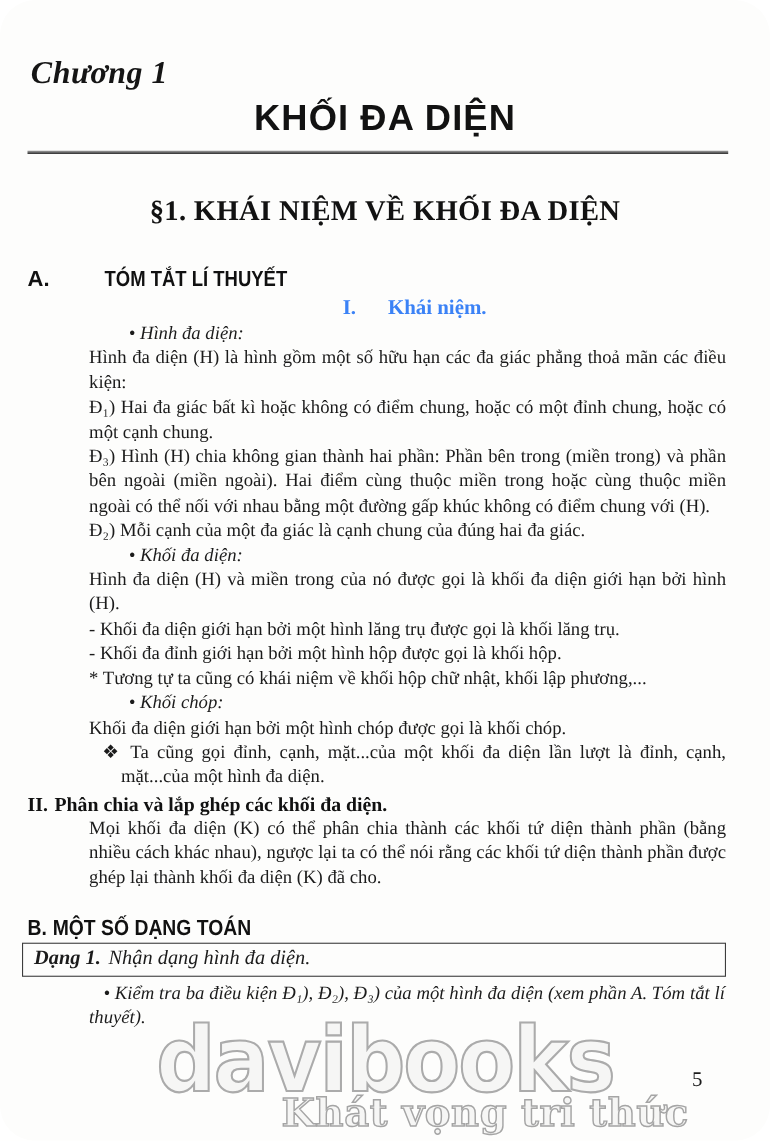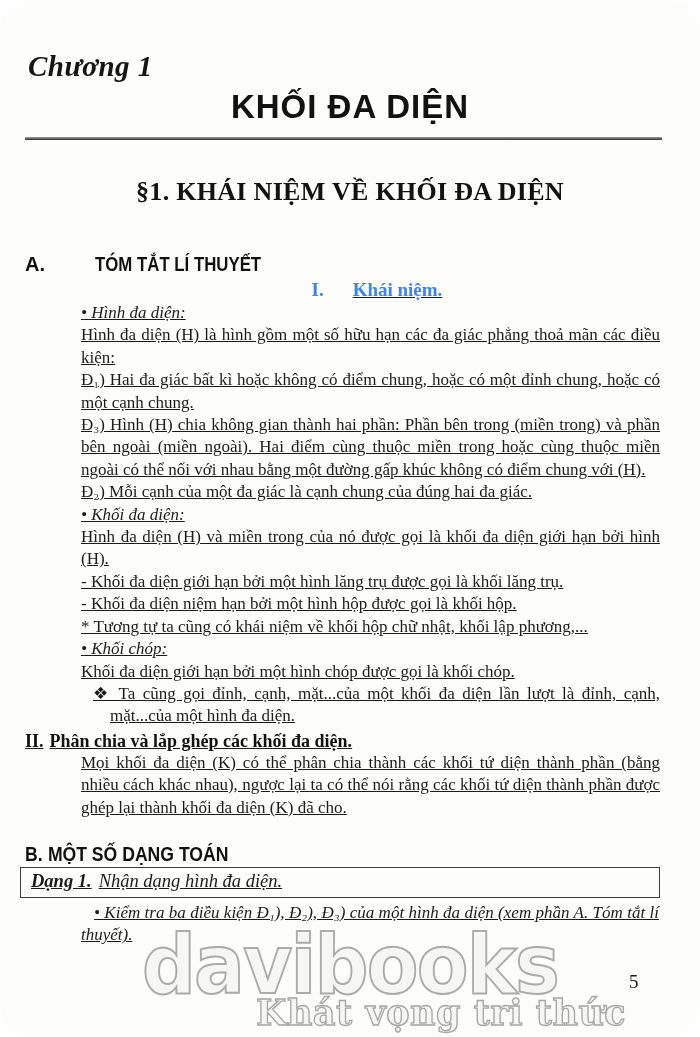--- a/index.html
+++ b/index.html
@@ -25,33 +25,33 @@
   .title-rule{
     position:absolute;top:137px;left:25px;width:637px;height:3px;
     background:linear-gradient(#a3a3a3,#2d2d2d);
   }
   .lesson-title{
     position:absolute;top:177px;left:0;width:100%;text-align:center;
     font-weight:700;font-size:26px;letter-spacing:.3px;color:#121212;
   }
 
   
-  .flow{position:absolute;top:250px;left:0;width:700px;text-decoration:underline;}
+  .flow{position:absolute;top:240px;left:0;width:700px;}
 
   .hrow-a{margin:3px 0 0 25px;font-family:"Liberation Sans","DejaVu Sans",sans-serif;
     font-weight:700;font-size:20px;line-height:23px;white-space:nowrap;color:#111;}
   .lbl-a{display:inline-block;width:70px;}
   .cond{display:inline-block;transform:scaleX(.84);transform-origin:0 60%;}
 
   .hrow-i{margin:2px 0 0 25px;font-weight:700;font-size:19px;line-height:23px;color:#3b82f6;text-align:center;}
   .lbl-i{display:inline-block;width:70px;}
 
   .tb{margin:1px 40px 0 81px;text-align:justify;font-size:17px;line-height:22.4px;}
   .tb p{margin:0;padding:0;}
-  .tb p.it{font-style:italic;}
+  .tb p.it{font-style:italic;margin-left:36px;}
   .tb p.note{padding-left:29px;text-indent:-17px;}
 
   .hrow-ii{margin:2px 40px 0 25px;font-weight:700;font-size:18px;line-height:22px;color:#111;}
   .lbl-ii{margin-right:6px;}
 
   .tb2{margin:0 40px 0 81px;text-align:justify;font-size:17px;line-height:22.4px;}
   .tb2 p{margin:0;}
 
   .hrow-b{margin:24px 0 0 25px;font-family:"Liberation Sans","DejaVu Sans",sans-serif;
     font-weight:700;font-size:20px;line-height:23px;white-space:nowrap;color:#111;}
@@ -110,21 +110,21 @@
 
     <div class="tb">
       <p class="it">• Hình đa diện:</p>
       <p>Hình đa diện (H) là hình gồm một số hữu hạn các đa giác phẳng thoả mãn các điều kiện:</p>
       <p>Đ₁) Hai đa giác bất kì hoặc không có điểm chung, hoặc có một đỉnh chung, hoặc có một cạnh chung.</p>
       <p>Đ₃) Hình (H) chia không gian thành hai phần: Phần bên trong (miền trong) và phần bên ngoài (miền ngoài). Hai điểm cùng thuộc miền trong hoặc cùng thuộc miền ngoài có thể nối với nhau bằng một đường gấp khúc không có điểm chung với (H).</p>
       <p>Đ₂) Mỗi cạnh của một đa giác là cạnh chung của đúng hai đa giác.</p>
       <p class="it">• Khối đa diện:</p>
       <p>Hình đa diện (H) và miền trong của nó được gọi là khối đa diện giới hạn bởi hình (H).</p>
       <p>- Khối đa diện giới hạn bởi một hình lăng trụ được gọi là khối lăng trụ.</p>
-      <p>- Khối đa diện niệm hạn bởi một hình hộp được gọi là khối hộp.</p>
+      <p>- Khối đa đỉnh giới hạn bởi một hình hộp được gọi là khối hộp.</p>
       <p>* Tương tự ta cũng có khái niệm về khối hộp chữ nhật, khối lập phương,...</p>
       <p class="it">• Khối chóp:</p>
       <p>Khối đa diện giới hạn bởi một hình chóp được gọi là khối chóp.</p>
       <p class="note">❖ Ta cũng gọi đỉnh, cạnh, mặt...của một khối đa diện lần lượt là đỉnh, cạnh, mặt...của một hình đa diện.</p>
     </div>
 
     <div class="hrow-ii">
       <span class="lbl-ii">II.</span><span>Phân chia và lắp ghép các khối đa diện.</span>
     </div>
 

